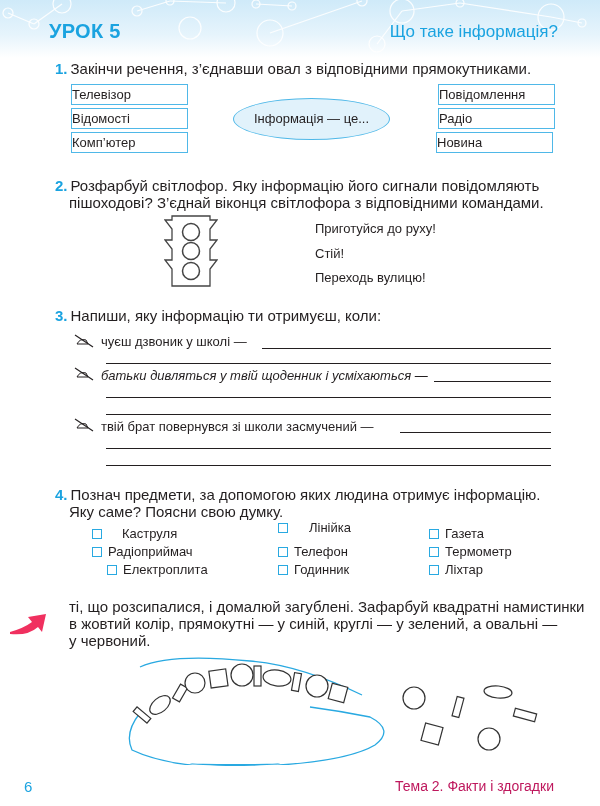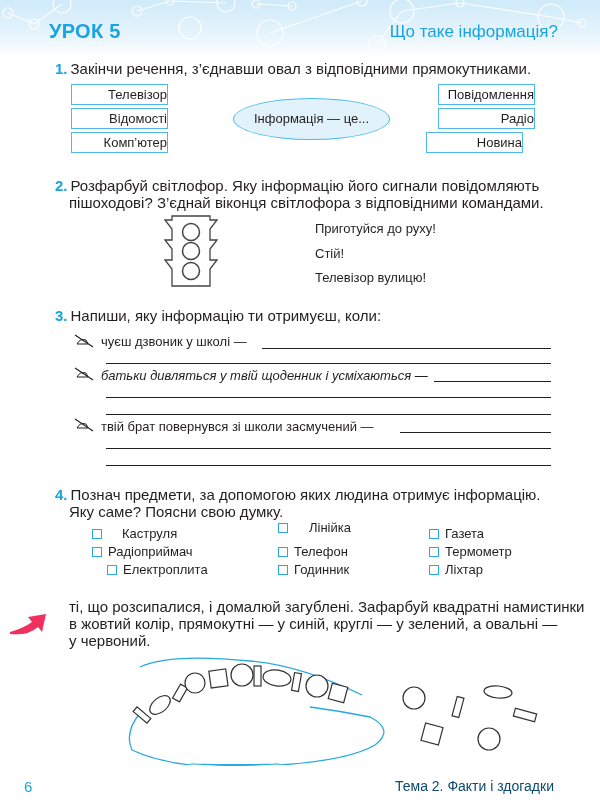--- a/index.html
+++ b/index.html
@@ -18,22 +18,22 @@
   }
   .lesson-topic {
     position: absolute; right: 42px; top: 22px; font-size: 17px; color: #1aa3e0;
   }
 
   .task { position: absolute; left: 55px; font-size: 15px; line-height: 17px; }
   .task .num { color: #1aa3e0; font-weight: bold; margin-right: 3px; }
   .task .indent { padding-left: 14px; }
 
   .box {
-    position: absolute; width: 97px; height: 21px; border: 1.3px solid #4fb8e8;
-    text-align: right; font-size: 13px; line-height: 19px; background: #fff;
+    position: absolute; width: 117px; height: 21px; border: 1.3px solid #4fb8e8;
+    text-align: left; font-size: 13px; line-height: 19px; background: #fff;
   }
   .oval {
     position: absolute; left: 233px; top: 98px; width: 157px; height: 42px;
     border: 1.3px solid #4fb8e8; border-radius: 50%; background: #e1f2fb;
     text-align: center; font-size: 13px; line-height: 40px;
   }
 
   .cmd { position: absolute; left: 315px; font-size: 13px; }
 
   .writing-line {
@@ -41,21 +41,21 @@
   }
   .prompt { position: absolute; font-size: 13px; white-space: nowrap; }
   .pen-icon { position: absolute; width: 20px; height: 14px; }
 
   .check-item { position: absolute; font-size: 13px; display: flex; align-items: center; }
   .check-item .cb {
     width: 10px; height: 10px; border: 1.3px solid #29a9e1; margin-right: 6px; background: #fff;
   }
 
   .footer-num { position: absolute; left: 24px; top: 778px; font-size: 15px; color: #1aa3e0; }
-  .footer-topic { position: absolute; right: 46px; top: 778px; font-size: 14px; color: #0c4a6e; }
+  .footer-topic { position: absolute; right: 46px; top: 778px; font-size: 14px; color: #be185d; }
   .footer-arc {
     position: absolute; left: 190px; top: 760px; width: 90px; height: 6px;
     border-bottom: 2px solid #29a9e1; border-radius: 0 0 50% 50%;
   }
 </style>
 </head>
 <body>
 
 <div class="header-band">
   <svg width="600" height="58">
@@ -94,35 +94,35 @@
 
 <div class="task" style="top:60px;">
   <span class="num">1.</span><span>Закінчи речення, з’єднавши овал з відповідними прямокутниками.</span>
 </div>
 <div class="box" style="left:71px;top:84px;">Телевізор</div>
 <div class="box" style="left:71px;top:108px;">Відомості</div>
 <div class="box" style="left:71px;top:132px;">Комп’ютер</div>
 <div class="oval">Інформація — це...</div>
 <div class="box" style="left:438px;top:84px;">Повідомлення</div>
 <div class="box" style="left:438px;top:108px;">Радіо</div>
-<div class="box" style="left:426px;top:132px;">Новина</div>
+<div class="box" style="left:436px;top:132px;">Новина</div>
 
 <div class="task" style="top:177px;">
   <div><span class="num">2.</span><span>Розфарбуй світлофор. Яку інформацію його сигнали повідомляють</span></div>
   <div class="indent">пішоходові? З’єднай віконця світлофора з відповідними командами.</div>
 </div>
 <svg style="position:absolute;left:164px;top:215px;" width="54" height="72" viewBox="0 0 54 72">
   <path d="M8 1 H46 V5 L53 5 L46 14 V25 L53 25 L46 34 V45 L53 45 L46 54 V71 H8 V54 L1 45 L8 45 V34 L1 25 L8 25 V14 L1 5 L8 5 Z" fill="#fff" stroke="#444" stroke-width="1.3"></path>
   <circle cx="27" cy="17" r="8.5" fill="#fff" stroke="#444" stroke-width="1.5"></circle>
   <circle cx="27" cy="36" r="8.5" fill="#fff" stroke="#444" stroke-width="1.5"></circle>
   <circle cx="27" cy="56" r="8.5" fill="#fff" stroke="#444" stroke-width="1.5"></circle>
 </svg>
 <div class="cmd" style="top:221px;">Приготуйся до руху!</div>
 <div class="cmd" style="top:246px;">Стій!</div>
-<div class="cmd" style="top:270px;">Телевізор вулицю!</div>
+<div class="cmd" style="top:270px;">Переходь вулицю!</div>
 
 <div class="task" style="top:307px;">
   <span class="num">3.</span><span>Напиши, яку інформацію ти отримуєш, коли:</span>
 </div>
 
 <svg class="pen-icon" style="left:74px;top:334px;" viewBox="0 0 20 14">
   <line x1="1" y1="1" x2="19" y2="13" stroke="#231f20" stroke-width="1.2"></line>
   <path d="M3 10 Q6 4 12 6 L14 10 Z" fill="none" stroke="#231f20" stroke-width="1"></path>
 </svg>
 <div class="prompt" style="left:101px;top:334px;">чуєш дзвоник у школі —</div>

